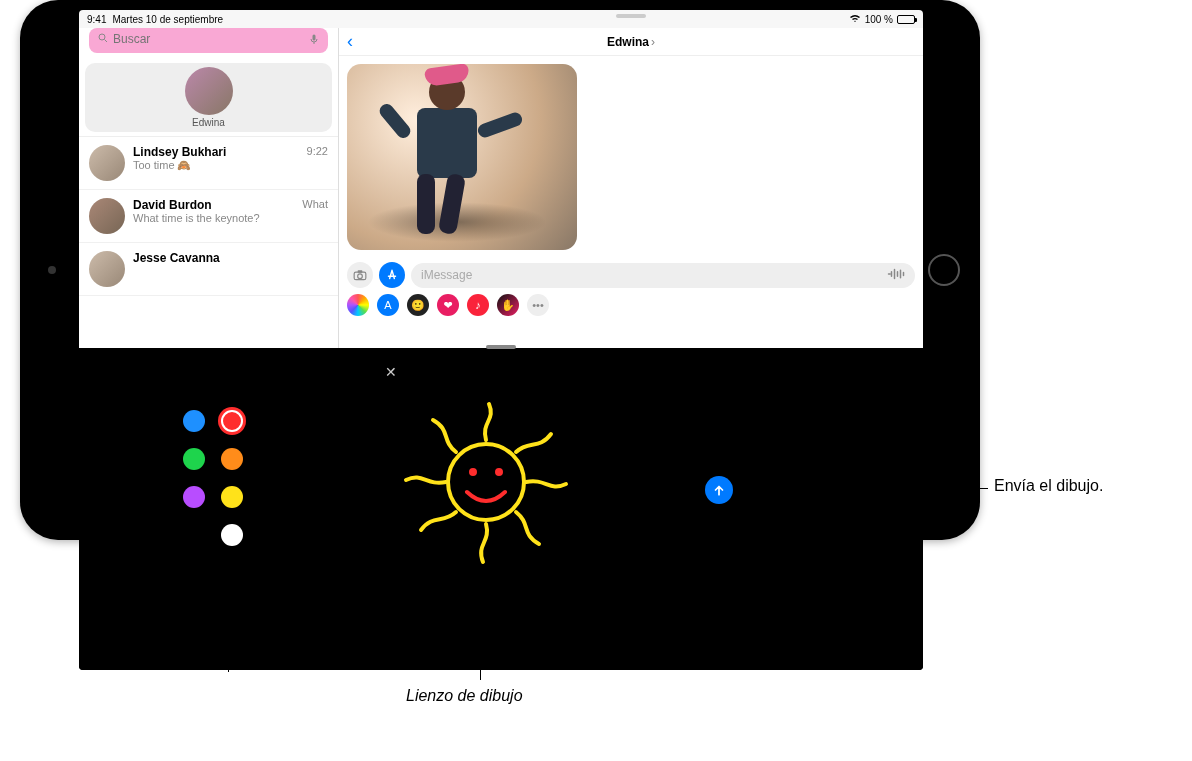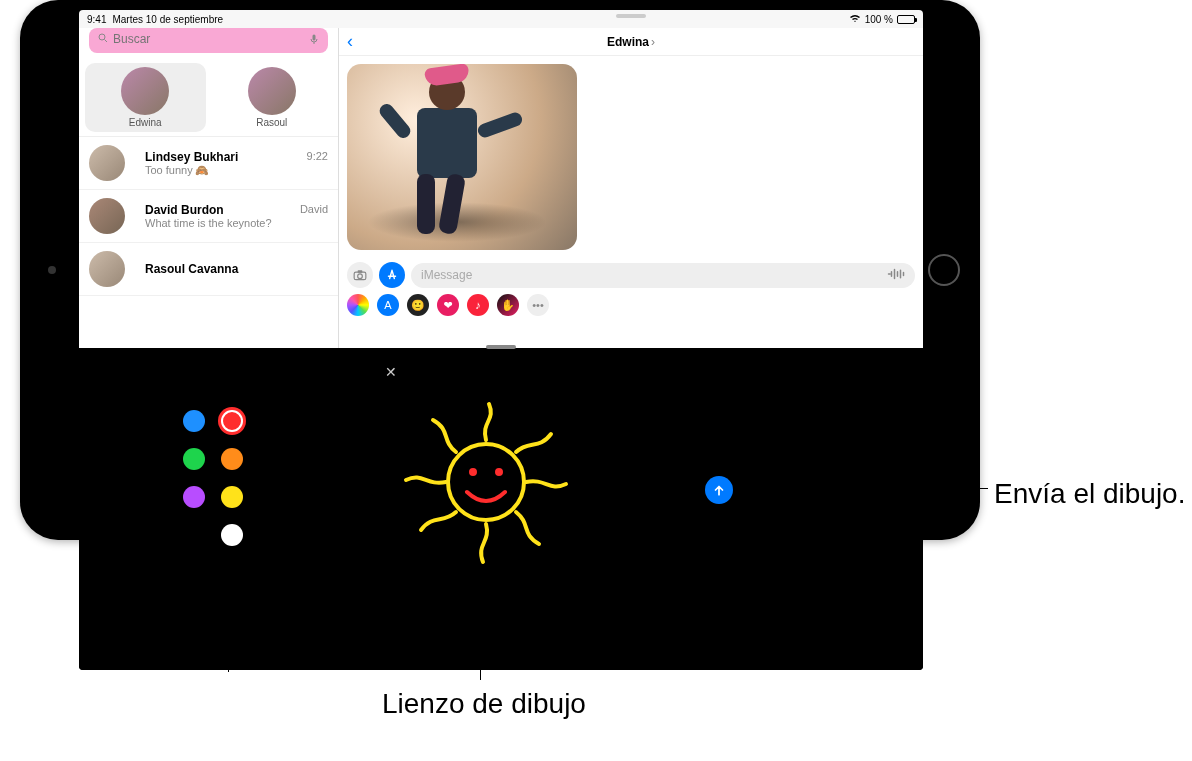--- a/index.html
+++ b/index.html
@@ -57,21 +57,21 @@
   .pinned { display: flex; gap: 6px; padding: 4px 6px; }
   .pin {
     flex: 1; display: flex; flex-direction: column; align-items: center;
     gap: 2px; padding: 4px 0;
   }
   .pin.sel { background: #eee; border-radius: 10px; }
   .avatar { width: 48px; height: 48px; border-radius: 50%; background: linear-gradient(135deg,#b8a,#876); display:flex;align-items:center;justify-content:center;color:#fff;font-size:9px; }
   .avatar.duo { background: linear-gradient(135deg,#789,#567); position:relative; }
   .plabel { font-size: 10px; color: #555; }
   .convos { border-top: 1px solid #eee; overflow:hidden; }
-  .convo { display: flex; align-items: center; gap: 20px; padding: 8px 10px; border-bottom: 1px solid #f0f0f0; }
+  .convo { display: flex; gap: 8px; padding: 8px 10px; border-bottom: 1px solid #f0f0f0; }
   .cav { width: 36px; height: 36px; border-radius: 50%; background: linear-gradient(135deg,#cba,#987); }
   .cav.b { background: linear-gradient(135deg,#a87,#765); }
   .ctext { flex: 1; }
   .cname { font-size: 12px; font-weight: 600; display:flex; justify-content:space-between; }
   .ctime { font-weight: 400; color: #888; font-size: 11px; }
   .cprev { font-size: 11px; color: #888; }
   
   
   .chat { flex: 1; display: flex; flex-direction: column; background:#fff; }
   .chat-head { height: 28px; display:flex; align-items:center; justify-content:center; position:relative; border-bottom:1px solid #eee; }
@@ -133,21 +133,21 @@
   }
   .canvas .close { position:absolute; top:6px; left:6px; color:#ccc; font-size:14px; }
   .sun { position:absolute; left:22px; top:34px; }
   .send-btn {
     position:absolute; right:190px; top:128px; width:28px;height:28px;
     background:#007aff;border-radius:50%;display:flex;align-items:center;justify-content:center;
   }
   .send-btn svg{width:14px;height:14px;}
   
   
-  .callout { position:absolute; font-size:28px; color:#000; line-height:1.25; }
+  .callout { position:absolute; font-size:16px; color:#000; line-height:1.25; }
   .callout-line { position:absolute; border-top:1px solid #000; }
   .brace { position:absolute; }
   .vline { position:absolute; border-left:1px solid #000; }
 </style>
 </head>
 <body>
 
 <div class="stage">
   <div class="ipad">
     <div class="cam-dot"></div>
@@ -189,51 +189,47 @@
                     <line x1="12" y1="18" x2="12" y2="22" stroke="#888" stroke-width="2"></line>
                   </svg>
               </span>
             </div>
           </div>
           <div class="pinned">
             <div class="pin sel">
               <div class="avatar"></div>
               <span class="plabel">Edwina</span>
             </div>
-            <div class="pin">
-              <div class="avatar"></div>
-              <span class="plabel">Rasoul</span>
-            </div>
           </div>
           <div class="convos">
             <div class="convo">
               <div class="cav"></div>
               <div class="ctext">
                 <div class="cname">
                     <span>Lindsey Bukhari</span>
                     <span class="ctime">9:22</span>
                   </div>
-                <div class="cprev">Too funny 🙈</div>
+                <div class="cprev">Too time 🙈</div>
               </div>
             </div>
             <div class="convo">
               <div class="cav b"></div>
               <div class="ctext">
                 <div class="cname">
                     <span>David Burdon</span>
-                    <span class="ctime">David</span>
+                    <span class="ctime">What</span>
                   </div>
                 <div class="cprev">What time is the keynote?</div>
               </div>
             </div>
             <div class="convo">
               <div class="cav"></div>
               <div class="ctext">
                 <div class="cname">
-                    <span>Rasoul Cavanna</span>
+                    <span>Jesse Cavanna</span>
                   </div>
               </div>
             </div>
           </div>
         </div>
 
         <div class="chat">
           <div class="chat-head">
             <div class="drag"></div>
             <span class="back">‹</span>
@@ -331,14 +327,14 @@
 
   <div class="callout-line" style="left:752px; top:488px; width:236px;"></div>
   <div class="callout" style="left:994px; top:476px;">Envía el dibujo.</div>
 
   <svg class="brace" style="left:180px; top:572px;" width="96" height="20">
     <path d="M0 0 v8 q0 6 6 6 h36 q6 0 6 6 q0 -6 6 -6 h36 q6 0 6 -6 v-8" fill="none" stroke="#000" stroke-width="1"></path>
   </svg>
   <div class="vline" style="left:228px; top:592px; height:80px;"></div>
 
   <div class="vline" style="left:480px; top:636px; height:44px;"></div>
-  <div class="callout" style="left:382px; top:686px;">Lienzo de dibujo</div>
+  <div class="callout" style="left:406px; top:686px;font-style:italic;">Lienzo de dibujo</div>
 </div>
 
 </body></html>

